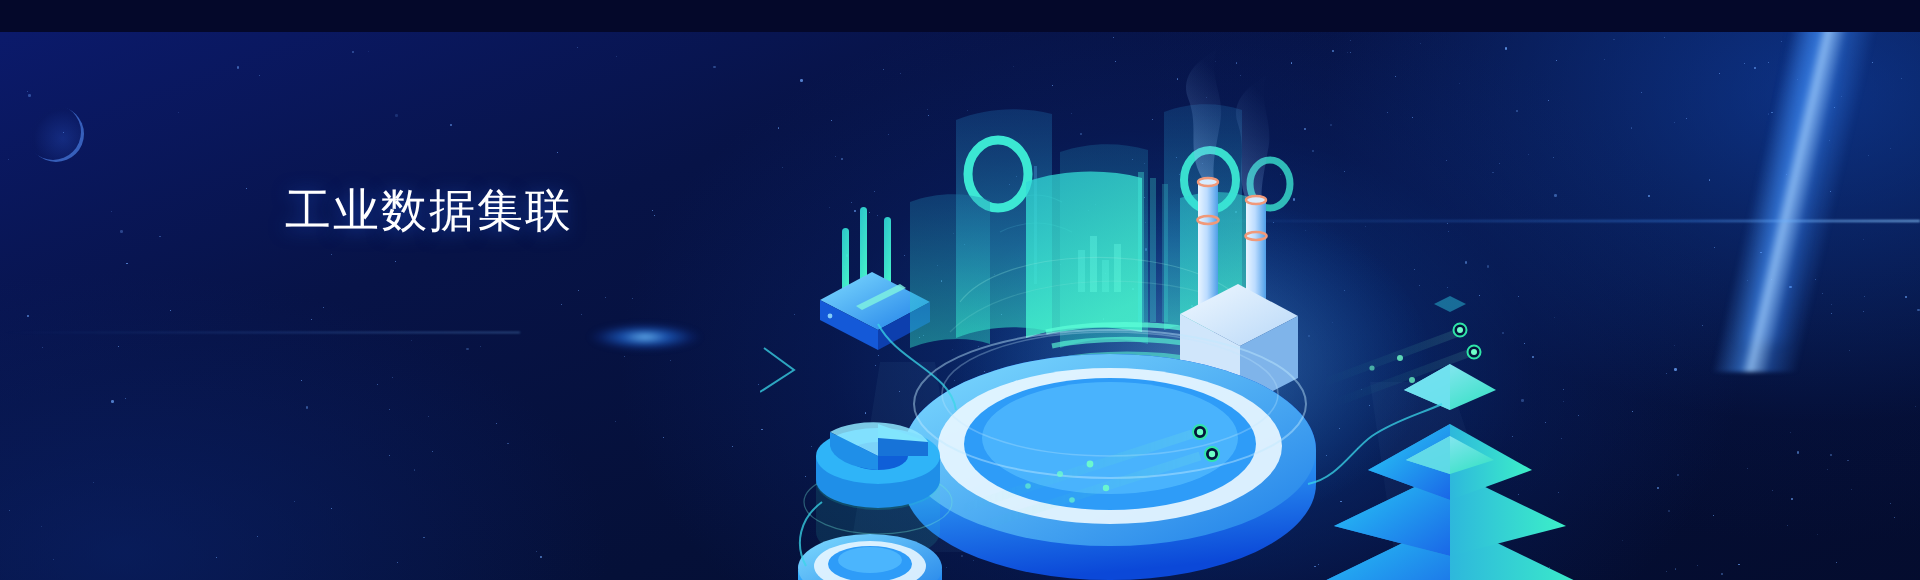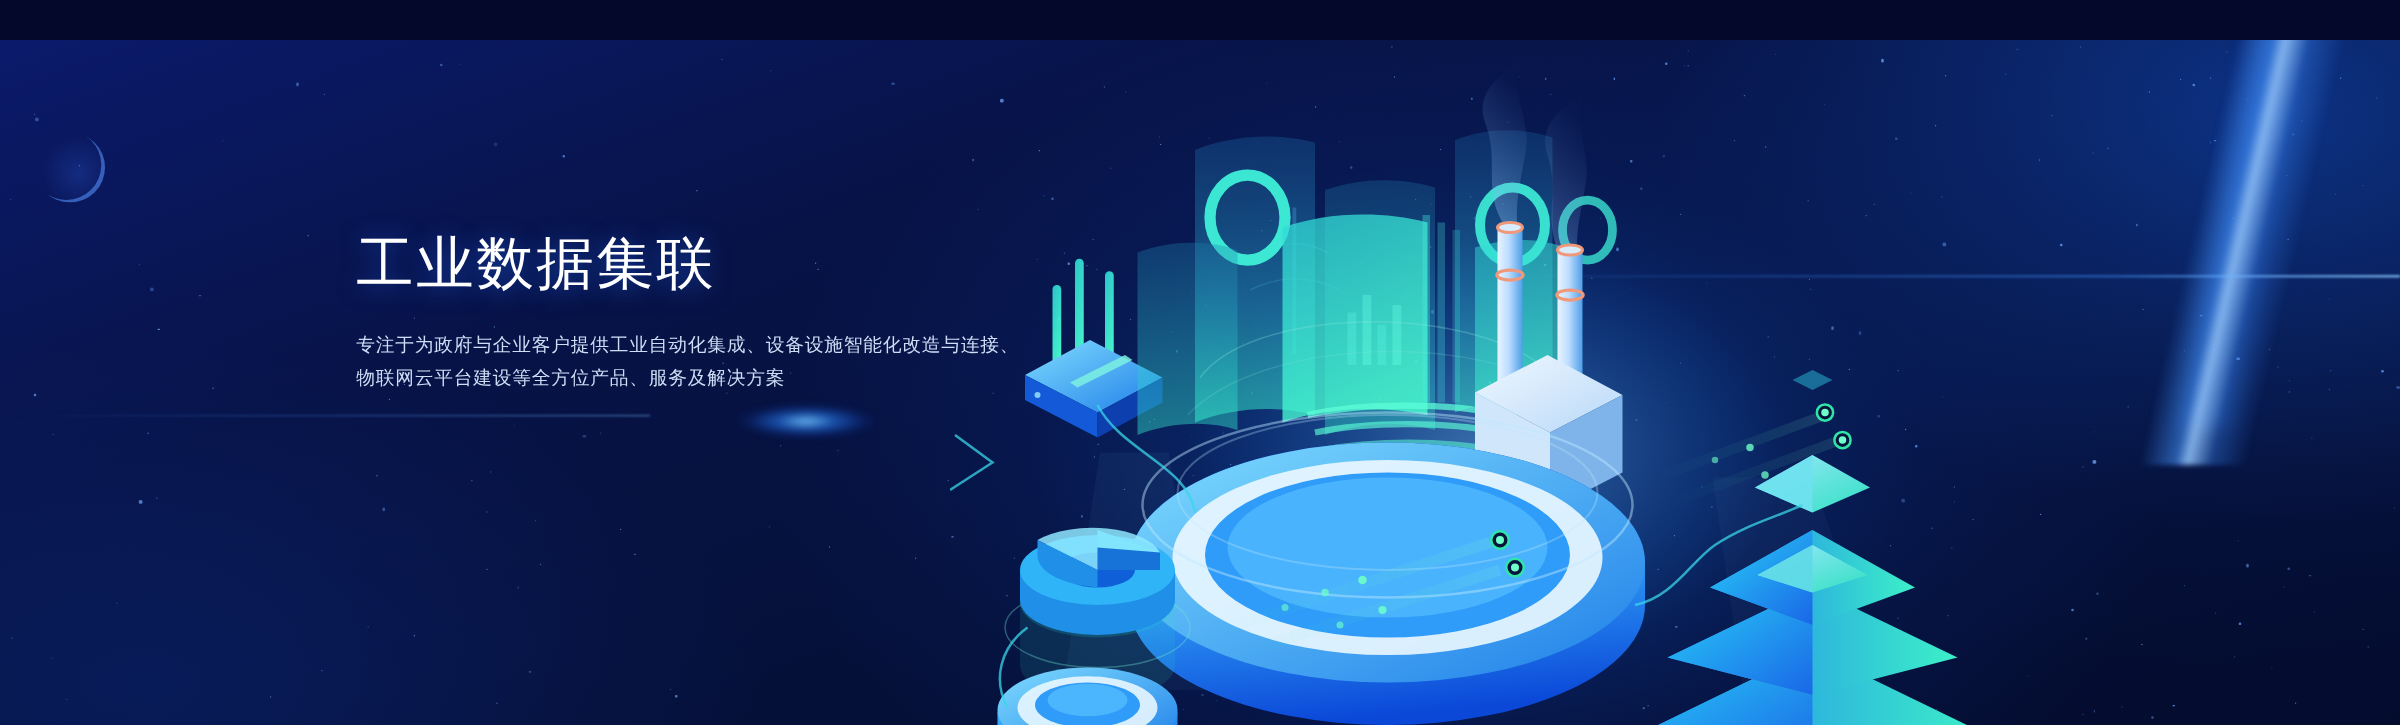--- a/index.html
+++ b/index.html
@@ -667,19 +667,15 @@
       </g>
 
       <g opacity="0.85">
         <polygon points="690,264 706,272 690,280 674,272" fill="#2fd8f0" opacity="0.5"></polygon>
       </g>
     </svg>
   </div>
 
   <div class="copy">
     <div class="headline">工业数据集联</div>
-    <div class="subcopy">
-      <div>专注于为政府与企业客户提供工业自动化集成、设备设施智能化改造与连接、</div>
-      <div>物联网云平台建设等全方位产品、服务及解决方案</div>
-    </div>
   </div>
 
 </div>
 
 </body></html>

